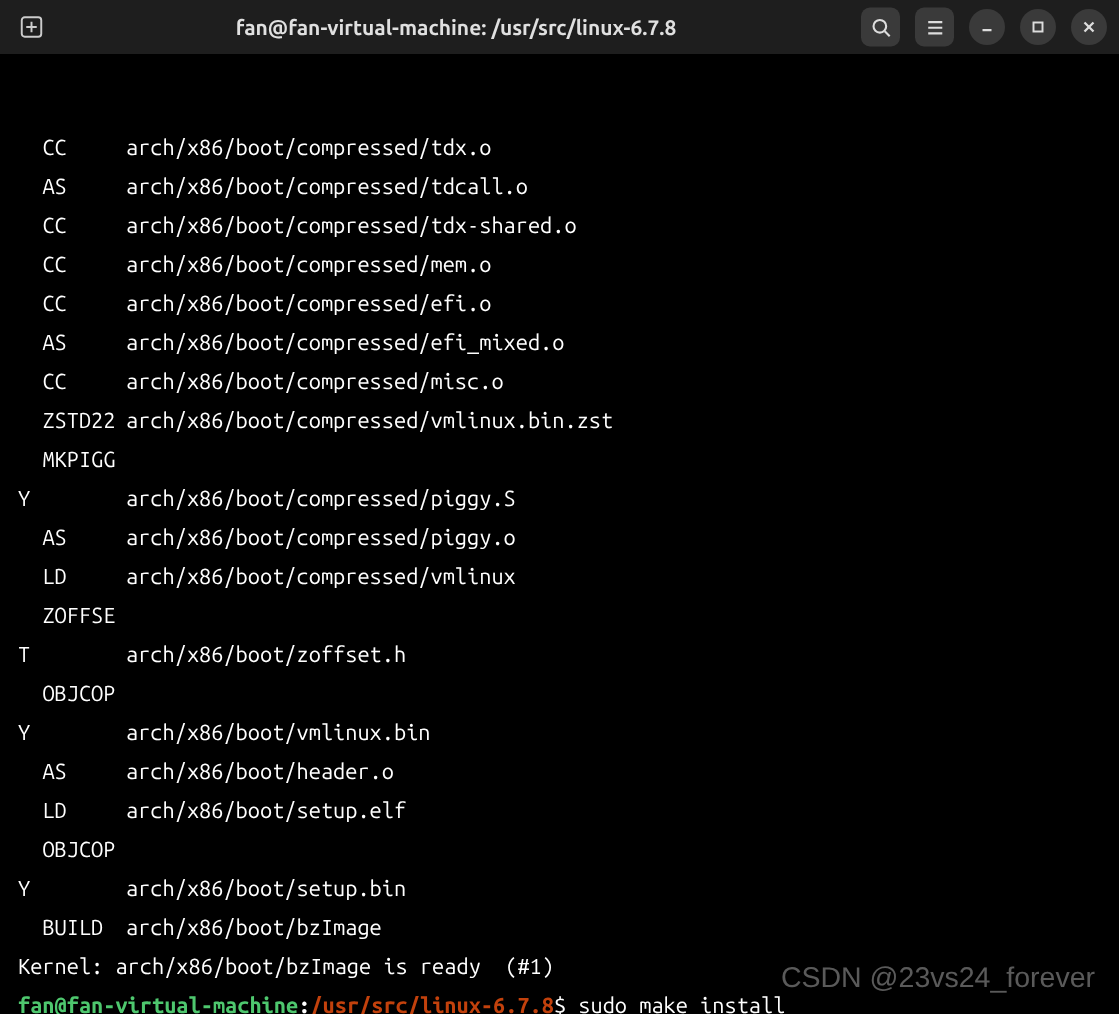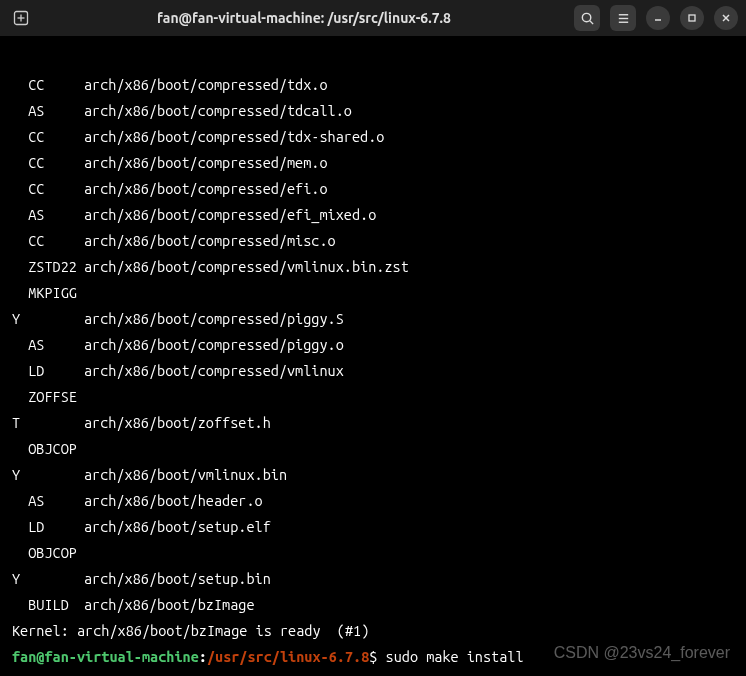--- a/index.html
+++ b/index.html
@@ -52,21 +52,21 @@
       width: 24px;
       height: 24px;
       border-radius: 50%;
       background: #3a3a3a;
       display: flex;
       align-items: center;
       justify-content: center;
     }
     .terminal {
       background: #000000;
-      padding: 10px 12px;
+      padding: 23px 12px;
       height: calc(100% - 36px);
       color: #ffffff;
       font-size: 14.5px;
       line-height: 26px;
       white-space: pre-wrap;
       word-break: break-all;
       position: relative;
     }
     .build-line {
       display: block;
@@ -90,21 +90,21 @@
     }
     .prompt-dollar {
       color: #ffffff;
     }
     .watermark {
       position: absolute;
       right: 16px;
       bottom: 10px;
       color: rgba(200,200,200,0.45);
       font-family: sans-serif;
-      font-size: 16px;
+      font-size: 19px;
       pointer-events: none;
     }
     svg { display: block; }
   </style>
 </head>
 <body>
 
 <div class="titlebar">
   <div class="titlebar-left">
     <div class="icon-btn">

